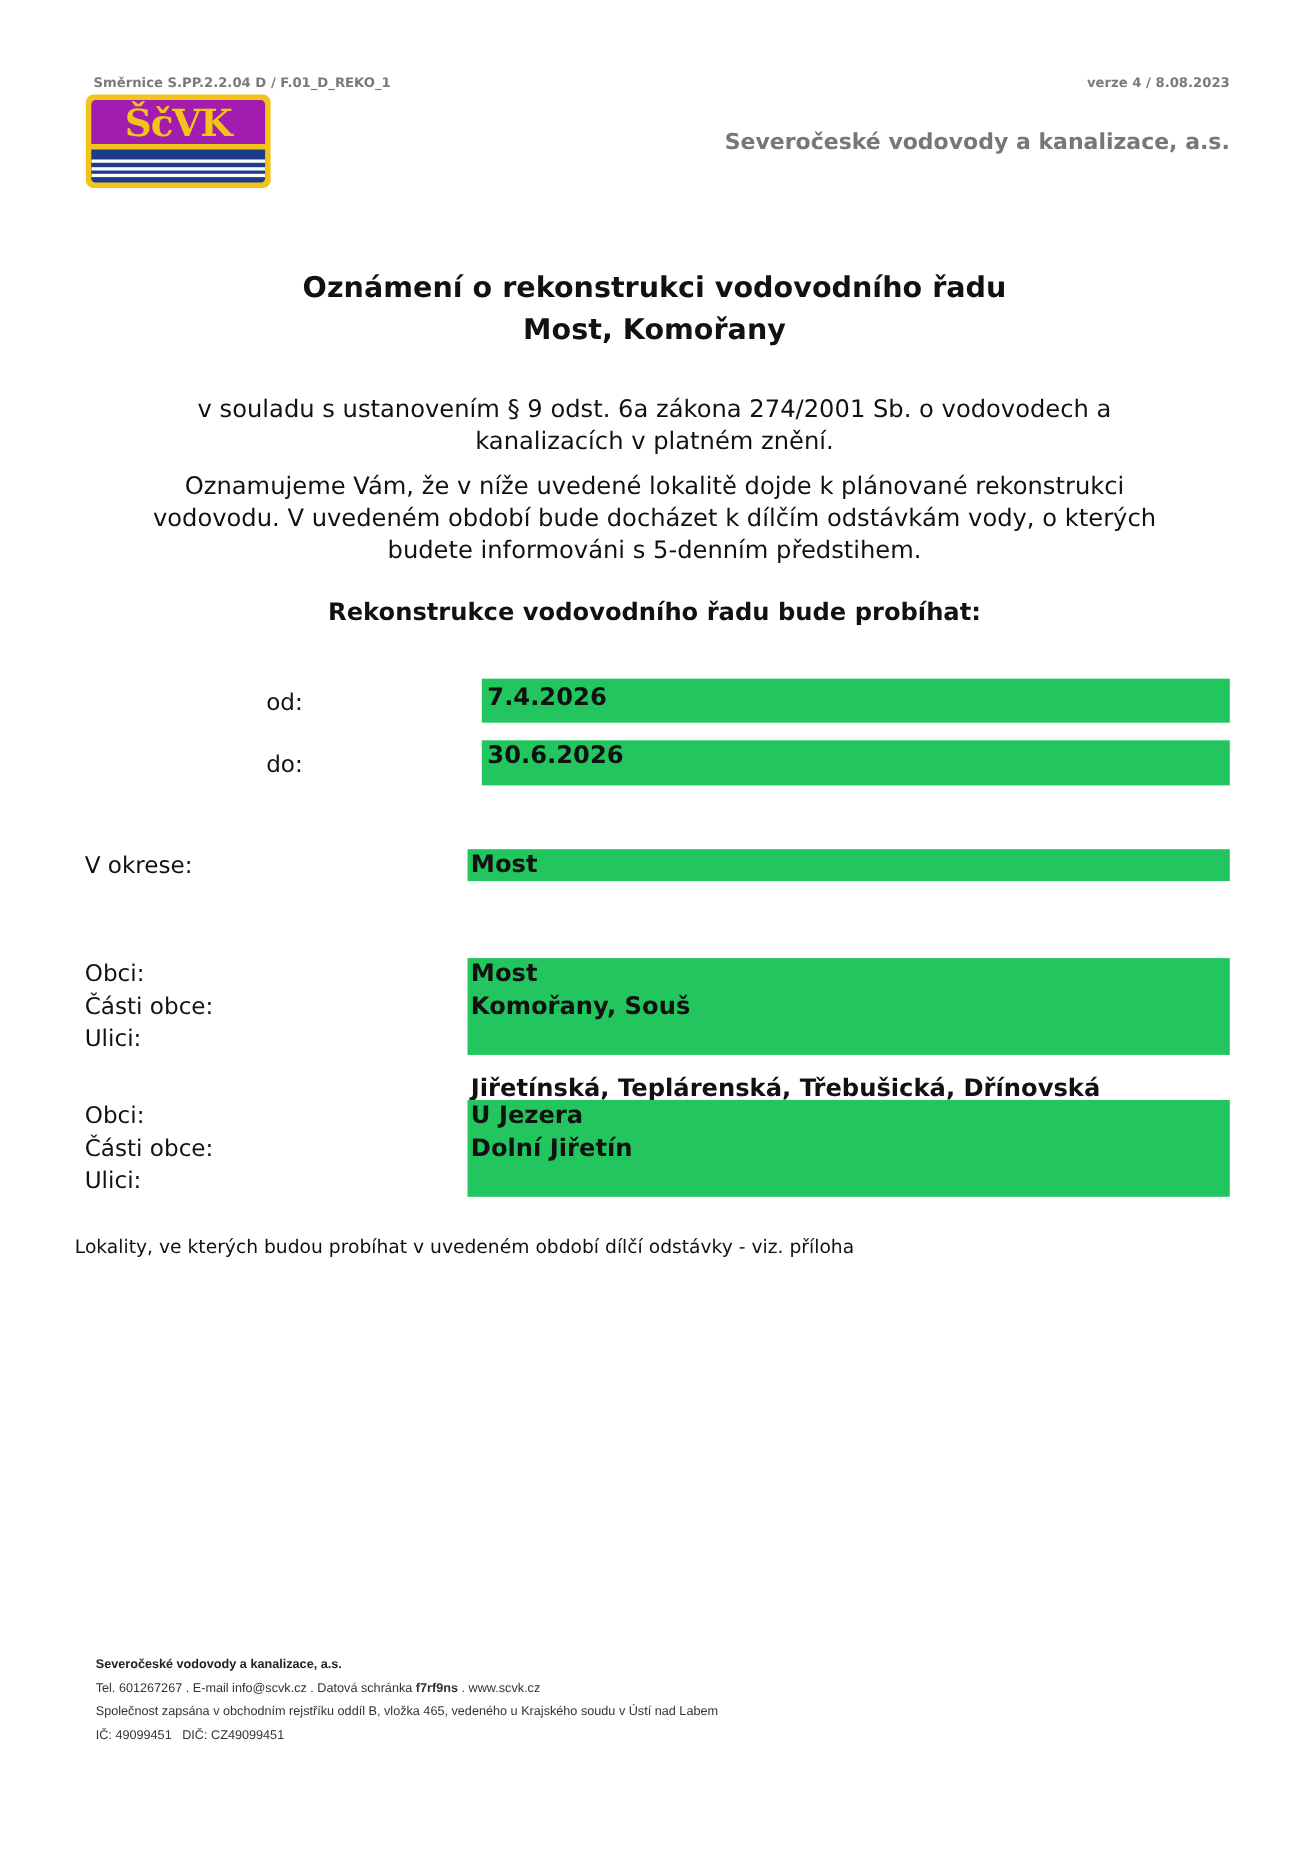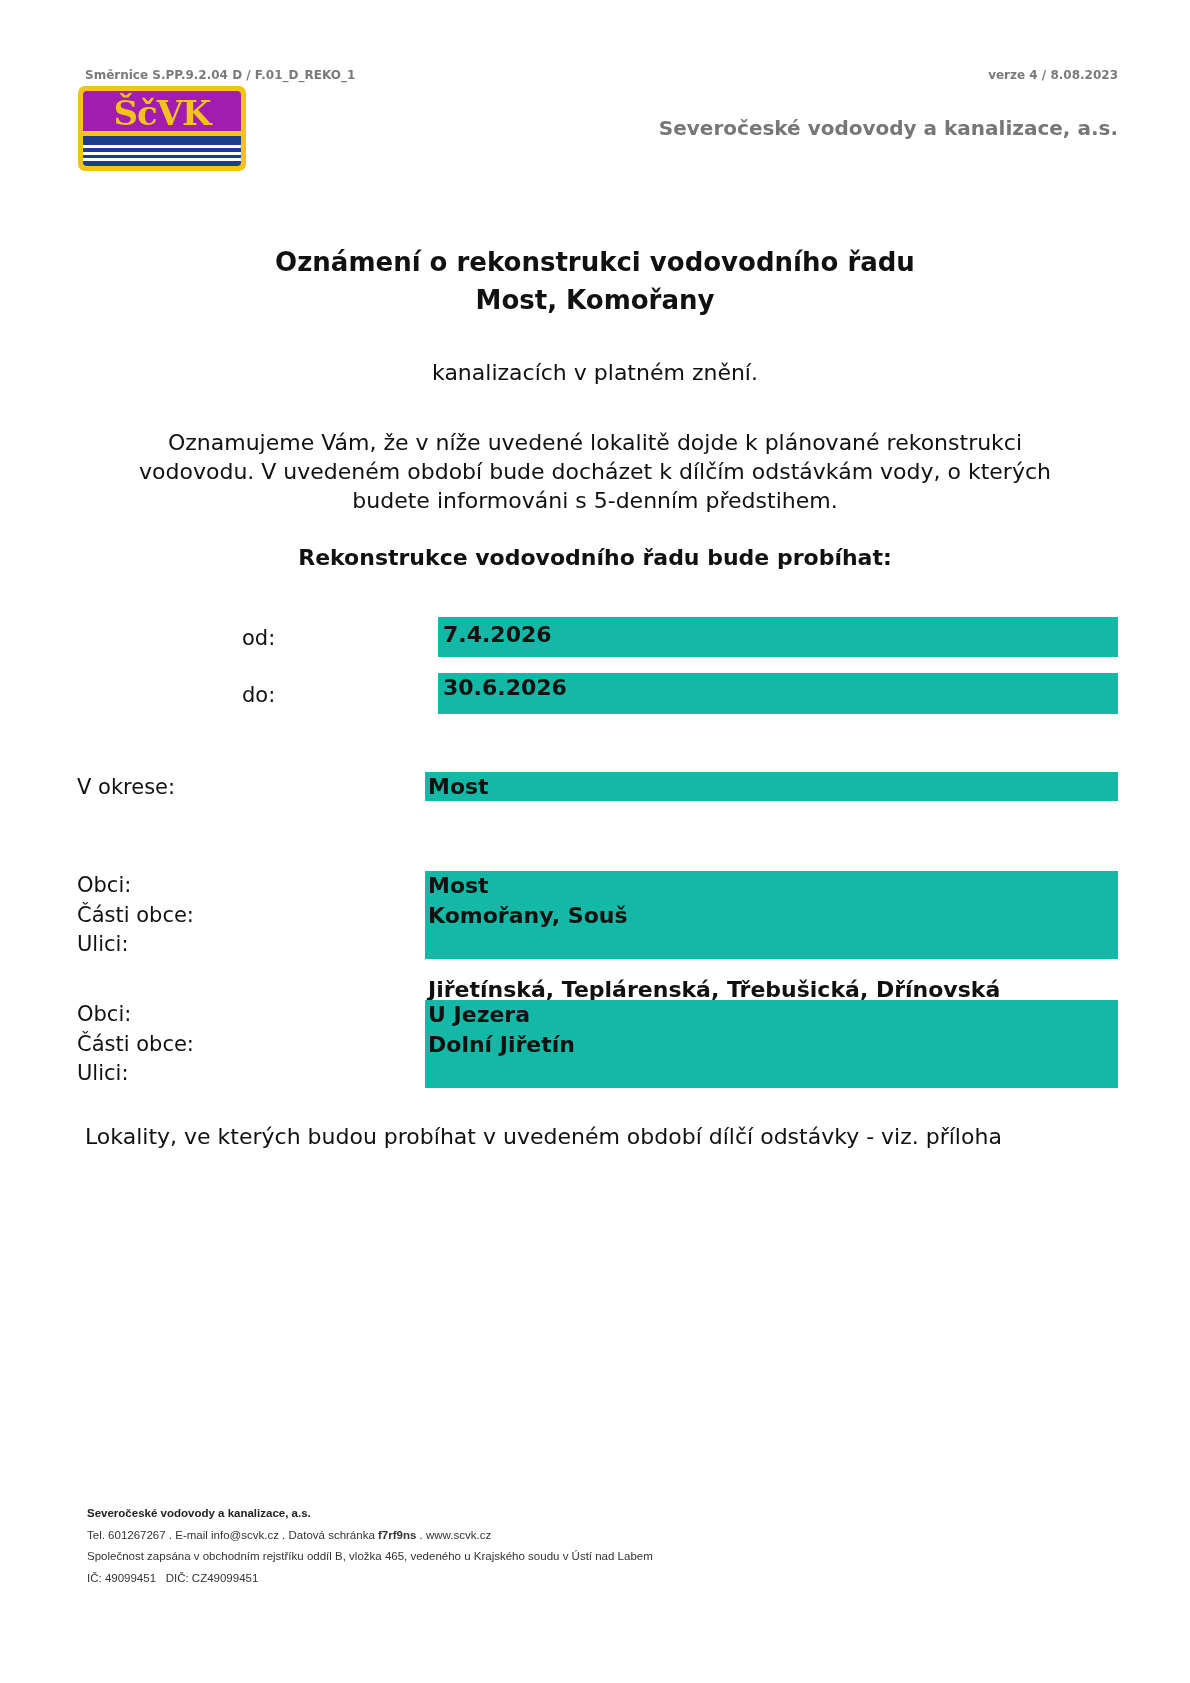--- a/index.html
+++ b/index.html
@@ -9,29 +9,29 @@
   .company { font-family: "DejaVu Sans", sans-serif; font-size: 20px; font-weight: bold; color: #777; right: 72px; top: 116px; }
   .logo { left: 78px; top: 86px; width: 168px; height: 85px; border-radius: 7px; background: #f2c318; }
   .logo .inner-white { position: absolute; left: 5px; top: 5px; right: 5px; height: 40px; background: #a21caf; border-radius: 4px 4px 0 0; }
   .logo .word { position: absolute; left: 0; right: 0; top: 2px; text-align: center; font-family: "DejaVu Serif", serif; font-weight: bold; font-size: 34px; color: #f2c318; letter-spacing: -1px; line-height: 40px; }
   .logo .blue { position: absolute; left: 5px; right: 5px; top: 50px; height: 30px; background: #1d3c8a; border-radius: 0 0 4px 4px; overflow: hidden; }
   .logo .stripe { position: absolute; left: 0; right: 0; height: 3px; background: #ffffff; }
   .title { left: 0; width: 1190px; text-align: center; font-size: 26px; font-weight: bold; line-height: 38px; top: 243px; }
   .para { left: 80px; width: 1030px; text-align: center; font-size: 22px; line-height: 29px; }
   .subhead { left: 0; width: 1190px; text-align: center; font-size: 22px; font-weight: bold; top: 545px; }
   .lbl { font-size: 21px; line-height: 29.5px; }
-  .box { background: #14b8a6; }
+  .box { background: #22c55e; }
   .val { font-size: 22px; font-weight: bold; line-height: 29.5px; }
   .footer { left: 87px; font-family: "Liberation Sans", sans-serif; color: #333; font-size: 11.5px; }
   .footer .fl { height: 21.7px; line-height: 21.7px; white-space: nowrap; }
 </style>
 </head>
 <body>
 
-<div class="abs hdr-small" style="left:85px; top:68px;">Směrnice S.PP.9.2.04 D / F.01_D_REKO_1</div>
+<div class="abs hdr-small" style="left:85px; top:68px;">Směrnice S.PP.2.2.04 D / F.01_D_REKO_1</div>
 <div class="abs hdr-small" style="right:72px; top:68px;">verze 4 / 8.08.2023</div>
 
 <div class="abs logo">
   <div class="inner-white">
     <div class="word">ŠčVK</div>
   </div>
   <div class="blue">
     <div class="stripe" style="top:9px;"></div>
     <div class="stripe" style="top:16px;"></div>
     <div class="stripe" style="top:22px;"></div>
@@ -39,20 +39,21 @@
 </div>
 
 <div class="abs company">Severočeské vodovody a kanalizace, a.s.</div>
 
 <div class="abs title">
   <div>Oznámení o rekonstrukci vodovodního řadu</div>
   <div>Most, Komořany</div>
 </div>
 
 <div class="abs para" style="top:358px;">
+  <div>v souladu s ustanovením § 9 odst. 6a zákona 274/2001 Sb. o vodovodech a</div>
   <div>kanalizacích v platném znění.</div>
 </div>
 <div class="abs para" style="top:428px; left:70px; width:1050px;">
   <div>Oznamujeme Vám, že v níže uvedené lokalitě dojde k plánované rekonstrukci</div>
   <div>vodovodu. V uvedeném období bude docházet k dílčím odstávkám vody, o kterých</div>
   <div>budete informováni s 5-denním předstihem.</div>
 </div>
 
 <div class="abs subhead">Rekonstrukce vodovodního řadu bude probíhat:</div>
 
@@ -85,21 +86,21 @@
 <div class="abs" style="left:77px; top:1000px;">
   <div class="lbl">Obci:</div>
   <div class="lbl">Části obce:</div>
   <div class="lbl">Ulici:</div>
 </div>
 <div class="abs box" style="left:425px; top:1000px; width:693px; height:88px;">
   <div class="val" style="padding-left:3px;">U Jezera</div>
   <div class="val" style="padding-left:3px;">Dolní Jiřetín</div>
 </div>
 
-<div class="abs" style="left:85px; top:1124px; font-size:22px; white-space:nowrap;">Lokality, ve kterých budou probíhat v uvedeném období dílčí odstávky - viz. příloha</div>
+<div class="abs" style="left:68px; top:1124px; font-size:17px; white-space:nowrap;">Lokality, ve kterých budou probíhat v uvedeném období dílčí odstávky - viz. příloha</div>
 
 <div class="abs footer" style="top:1503px;">
   <div class="fl" style="font-weight:bold; color:#222;">Severočeské vodovody a kanalizace, a.s.</div>
   <div class="fl">
     <span>Tel. 601267267 . E-mail info@scvk.cz . Datová schránka </span><b>f7rf9ns</b><span> . www.scvk.cz</span>
   </div>
   <div class="fl">Společnost zapsána v obchodním rejstříku oddíl B, vložka 465, vedeného u Krajského soudu v Ústí nad Labem</div>
   <div class="fl" style="white-space:pre;">IČ: 49099451   DIČ: CZ49099451</div>
 </div>
 

